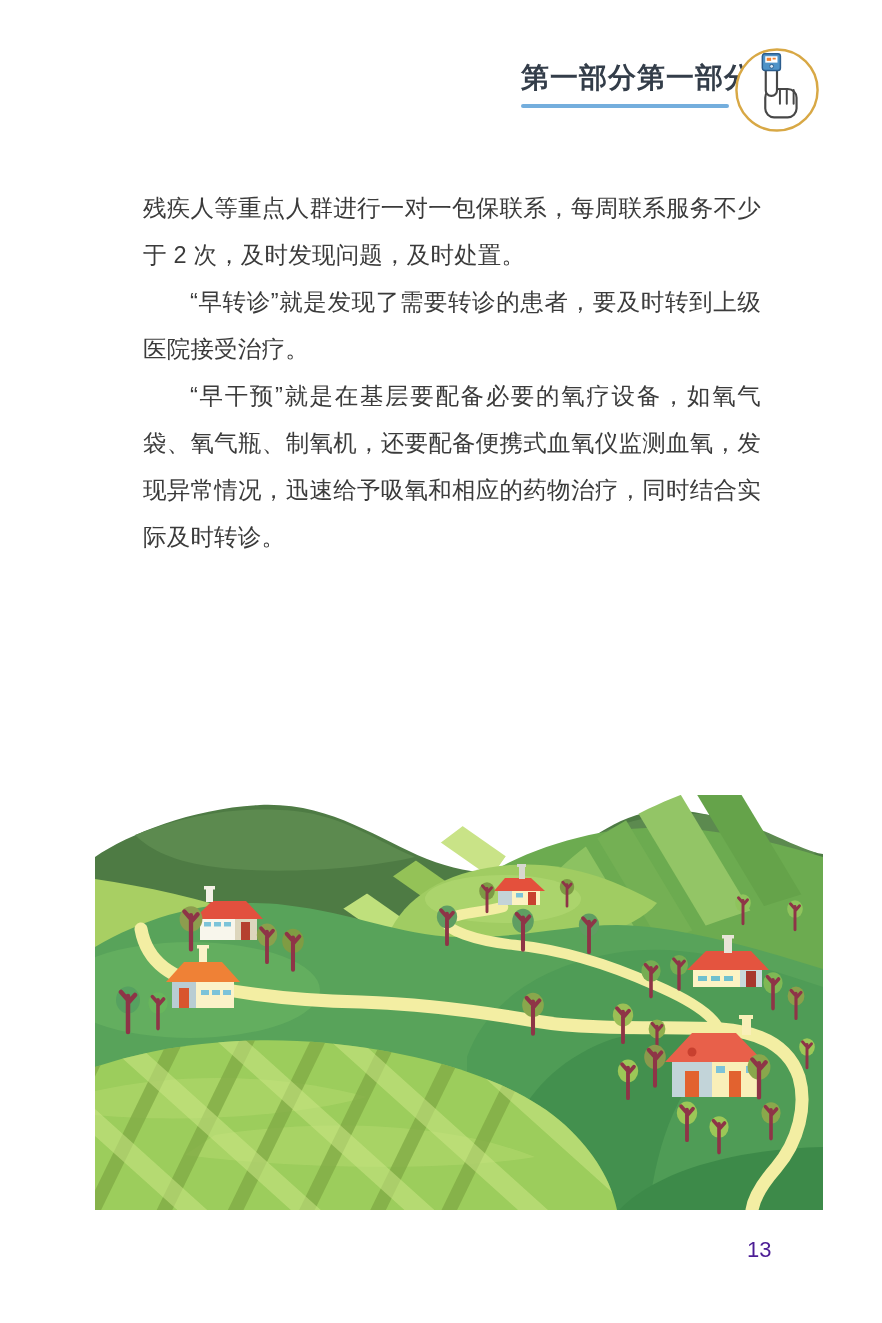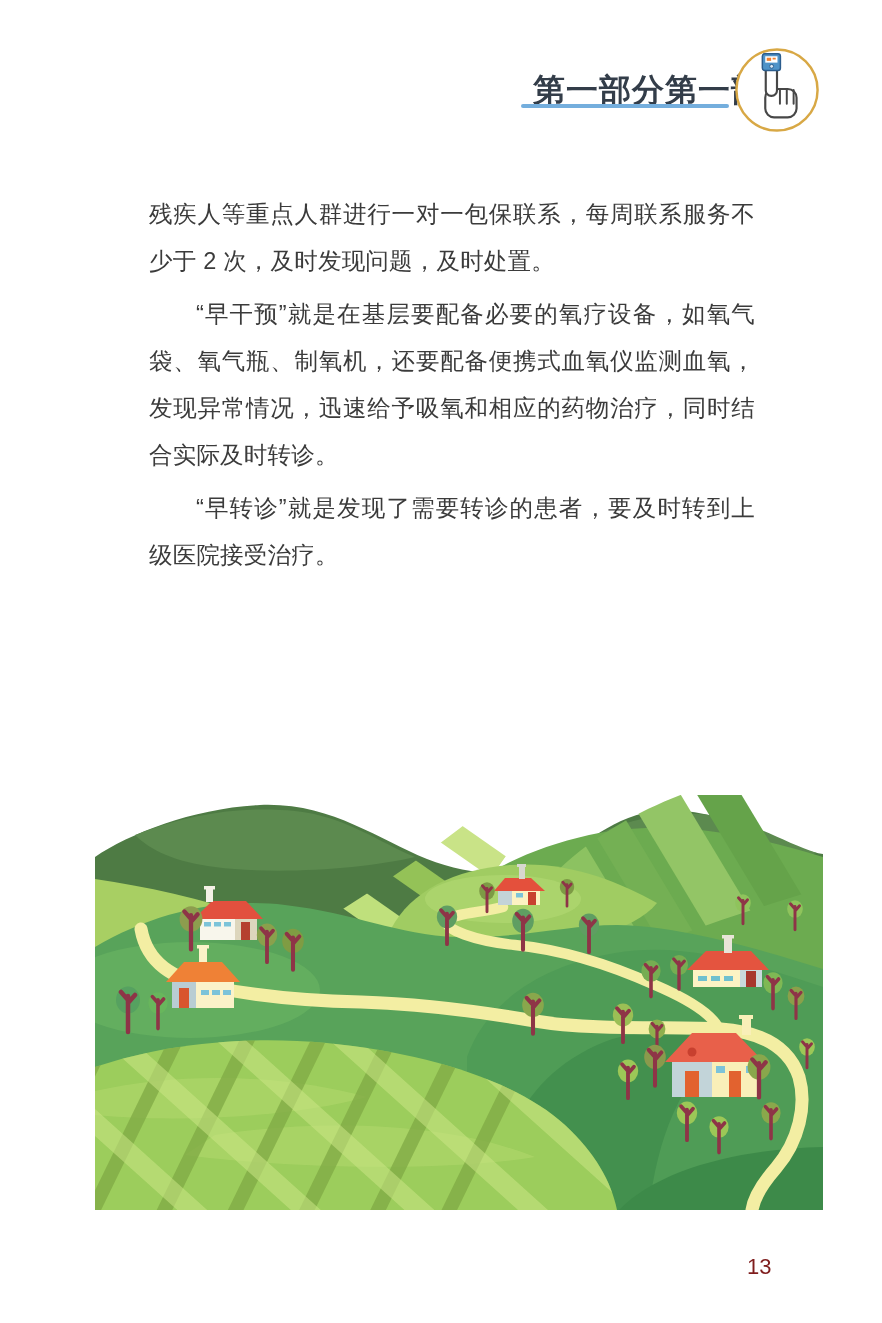--- a/index.html
+++ b/index.html
@@ -6,47 +6,46 @@
   html,body{margin:0;padding:0;background:#ffffff;}
   .page{
     position:relative;width:882px;height:1323px;background:#ffffff;
     font-family:"Liberation Sans","DejaVu Sans",sans-serif;overflow:hidden;
   }
   
   .header-title-wrap{
     position:absolute;left:521px;top:62px;width:208px;
   }
   .header-title{
-    margin:12px;display:flex;justify-content:space-between;
-    font-size:32px;font-weight:bold;color:#333d49;line-height:32px;
+    margin:0;display:flex;justify-content:space-between;
+    font-size:28px;font-weight:bold;color:#333d49;line-height:32px;
     letter-spacing:1px;white-space:nowrap;
   }
   .header-underline{
     position:absolute;left:521px;top:104px;width:208px;height:3.5px;
     background:#74aedd;border-radius:2px;
   }
   .header-icon{position:absolute;left:733px;top:46px;width:88px;height:88px;}
   
   .body-text{
     position:absolute;left:143px;top:185px;width:618px;
     font-size:23.5px;line-height:47px;color:#3b3b3b;letter-spacing:.2px;
     text-align:justify;
   }
-  .body-text p{margin:6px;}
+  .body-text p{margin:0;}
   .body-text p.indent{text-indent:2em;}
   
   .illustration{
     position:absolute;left:95px;top:795px;width:728px;height:415px;margin:0;
   }
   .illustration svg{display:block;width:728px;height:415px;}
   
   .page-number{
-    position:absolute;left:747px;top:1237px;font-size:22px;color:#7f1d1d;
+    position:absolute;left:747px;top:1237px;font-size:22px;color:#4c1d95;
     line-height:26px;
-    margin-top:17px;
   }
 </style>
 </head>
 <body>
 
 <div class="page">
 
   <div class="header-title-wrap">
     <h1 class="header-title">
       <span>第一部分</span>
@@ -68,22 +67,22 @@
         <rect x="33" y="10.5" width="12.5" height="6.5" fill="#ffffff"></rect>
         <rect x="34.5" y="12" width="4.5" height="3.2" fill="#f08030"></rect>
         <rect x="40.5" y="12" width="3.2" height="1.8" fill="#f08030"></rect>
         <circle cx="39.5" cy="20.8" r="2" fill="#dbe9f5" stroke="#2c5d8d" stroke-width="1"></circle>
       </g>
     </svg>
   </div>
 
   <main class="body-text">
     <p>残疾人等重点人群进行一对一包保联系，每周联系服务不少于 2 次，及时发现问题，及时处置。</p>
+    <p class="indent">“早转诊”就是发现了需要转诊的患者，要及时转到上级医院接受治疗。</p>
     <p class="indent">“早干预”就是在基层要配备必要的氧疗设备，如氧气袋、氧气瓶、制氧机，还要配备便携式血氧仪监测血氧，发现异常情况，迅速给予吸氧和相应的药物治疗，同时结合实际及时转诊。</p>
-    <p class="indent">“早转诊”就是发现了需要转诊的患者，要及时转到上级医院接受治疗。</p>
   </main>
 
   <figure class="illustration">
     <svg viewBox="0 0 728 415" xmlns="http://www.w3.org/2000/svg" xmlns:xlink="http://www.w3.org/1999/xlink">
       <defs>
         <clipPath id="frame">
             <rect x="0" y="0" width="728" height="415"></rect>
           </clipPath>
         <clipPath id="cpLeft">
             <path d="M0,84 C70,94 150,114 225,146 C295,176 360,202 428,222 L428,268 L0,268 Z"></path>

